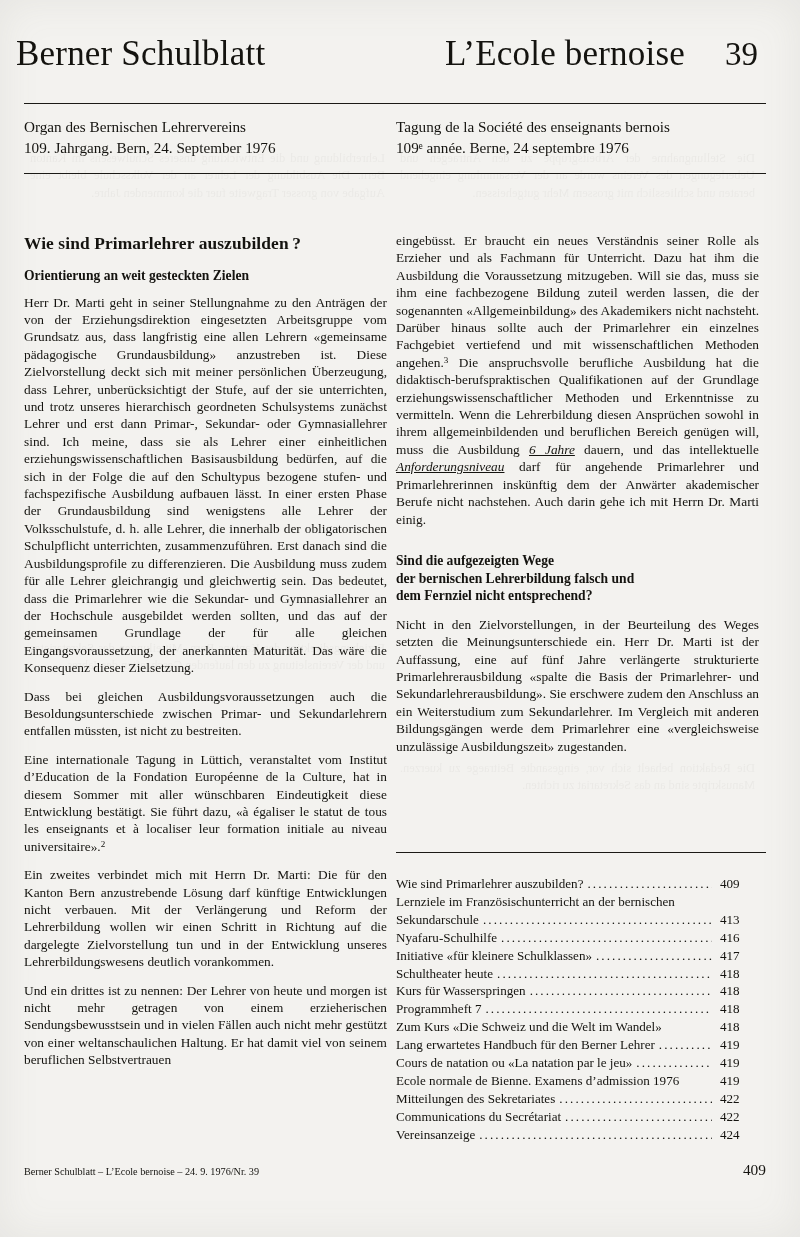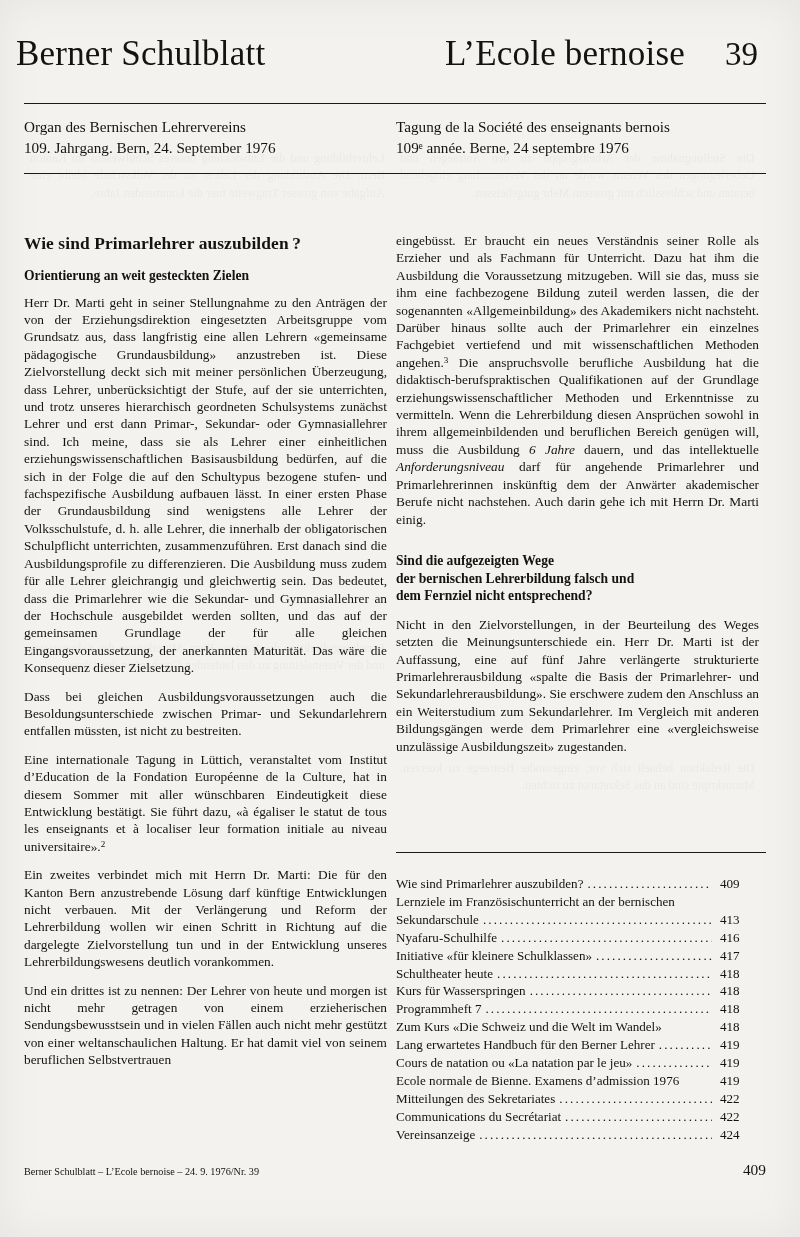--- a/index.html
+++ b/index.html
@@ -140,21 +140,21 @@
     font-size: 13.6px;
     line-height: 17.6px;
     margin: 24px 0 11px 0;
     text-align: left;
   }
   sup {
     font-size: 0.68em;
     vertical-align: 0.42em;
     line-height: 0;
   }
-  i { font-style: italic; }
+  i { font-style: italic; text-decoration: underline; }
 
   
   .toc {
     position: absolute;
     left: 396px;
     top: 852px;
     width: 370px;
   }
   .toc-rule {
     height: 0;

